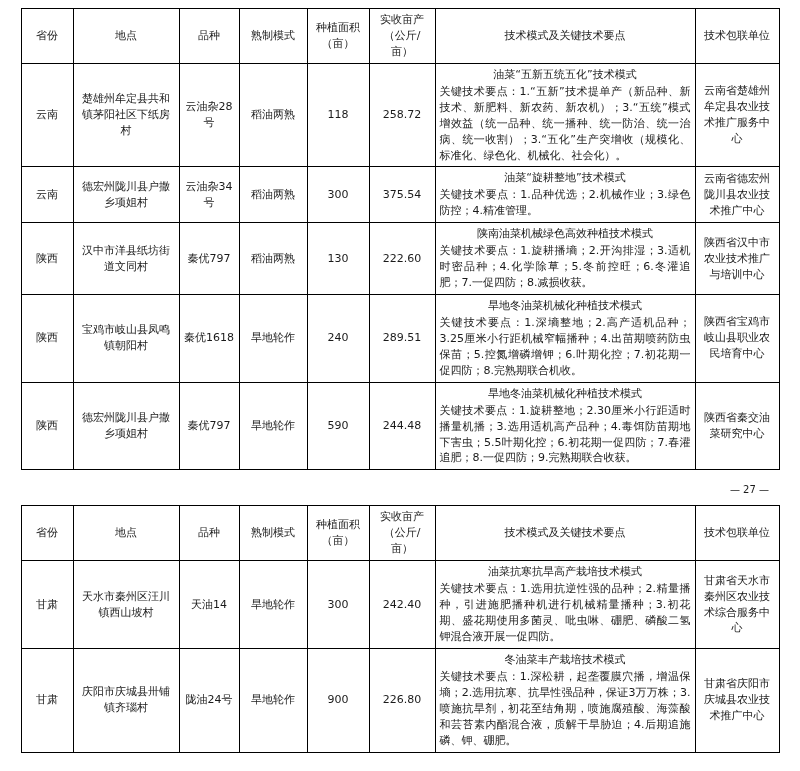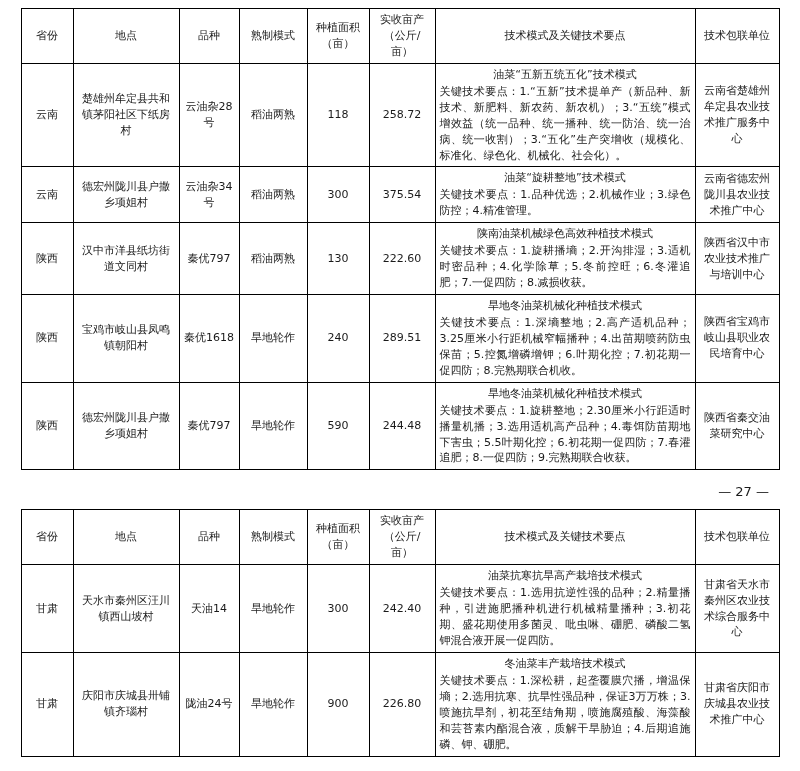--- a/index.html
+++ b/index.html
@@ -63,21 +63,21 @@
   .tech-body {
     display: block;
     text-align: justify;
     text-justify: inter-ideograph;
   }
   .col-head-2line { line-height: 1.25; }
   .page-number-row {
     width: 758px;
     margin: 0 auto;
     text-align: right;
-    font-size: 13px;
+    font-size: 10px;
     padding: 14px 10px 10px 0;
     box-sizing: border-box;
     letter-spacing: 1px;
   }
   .page-number-row .dash {
     letter-spacing: 0;
   }
 </style>
 </head>
 <body>

